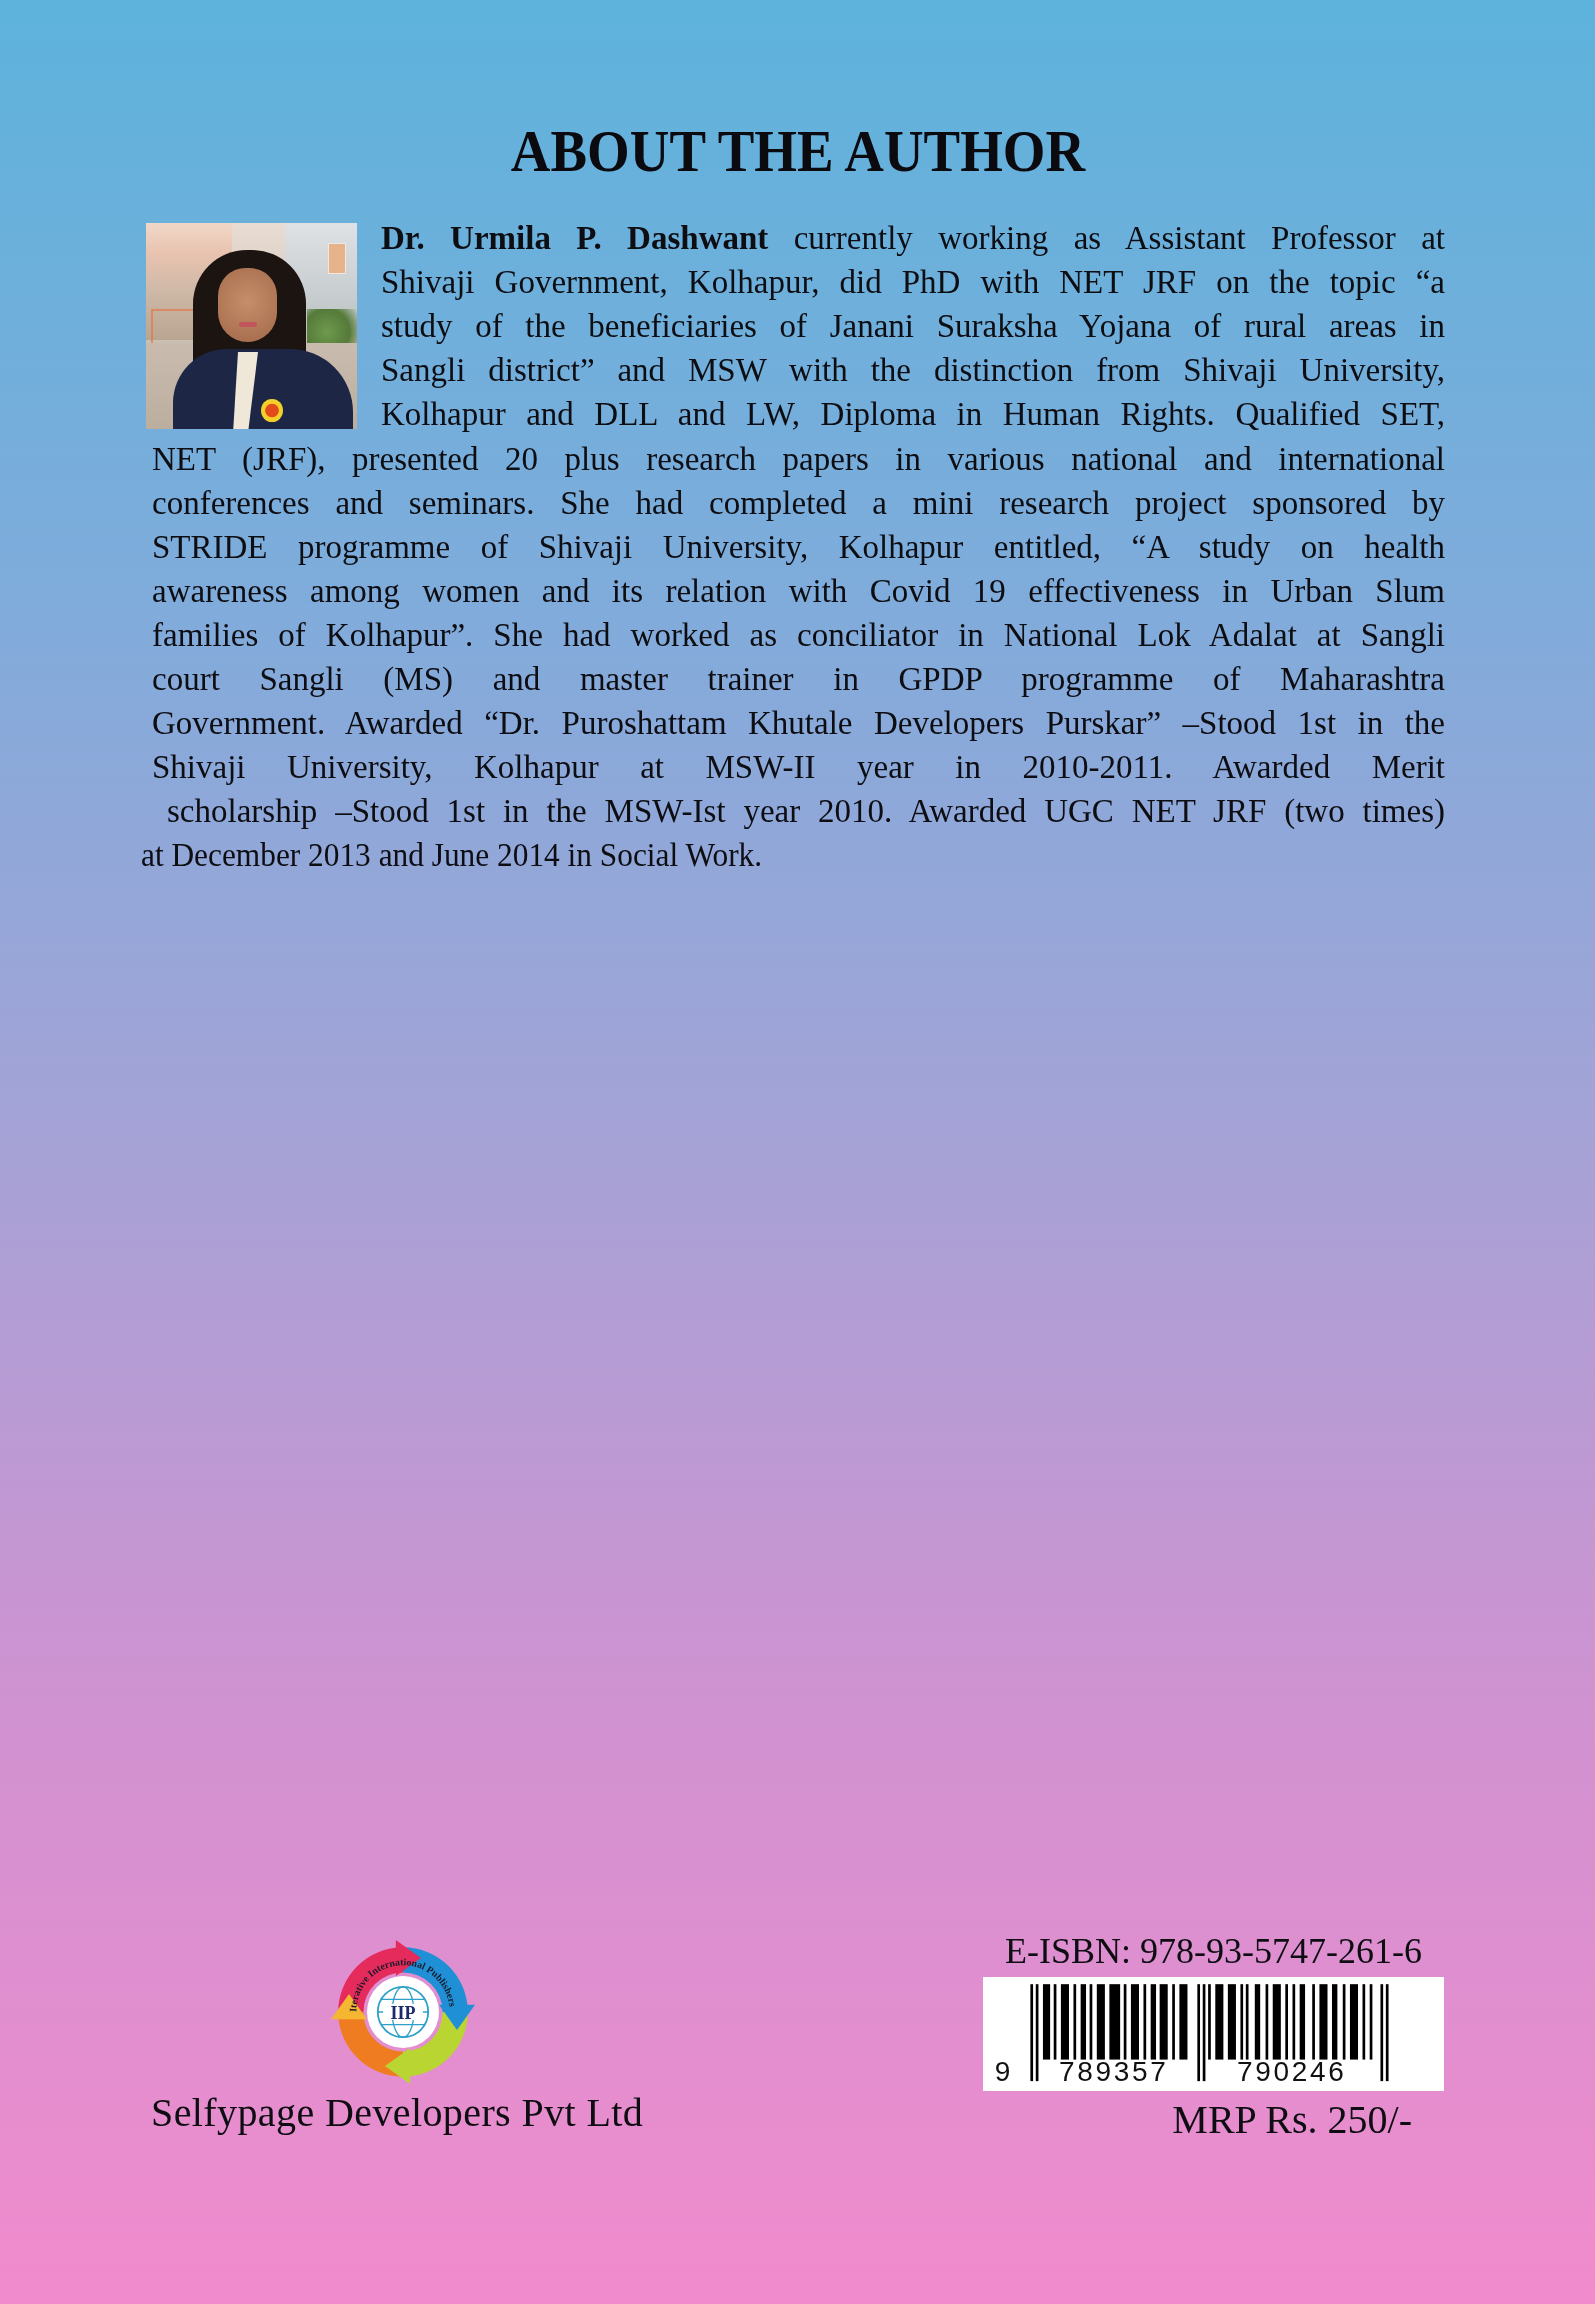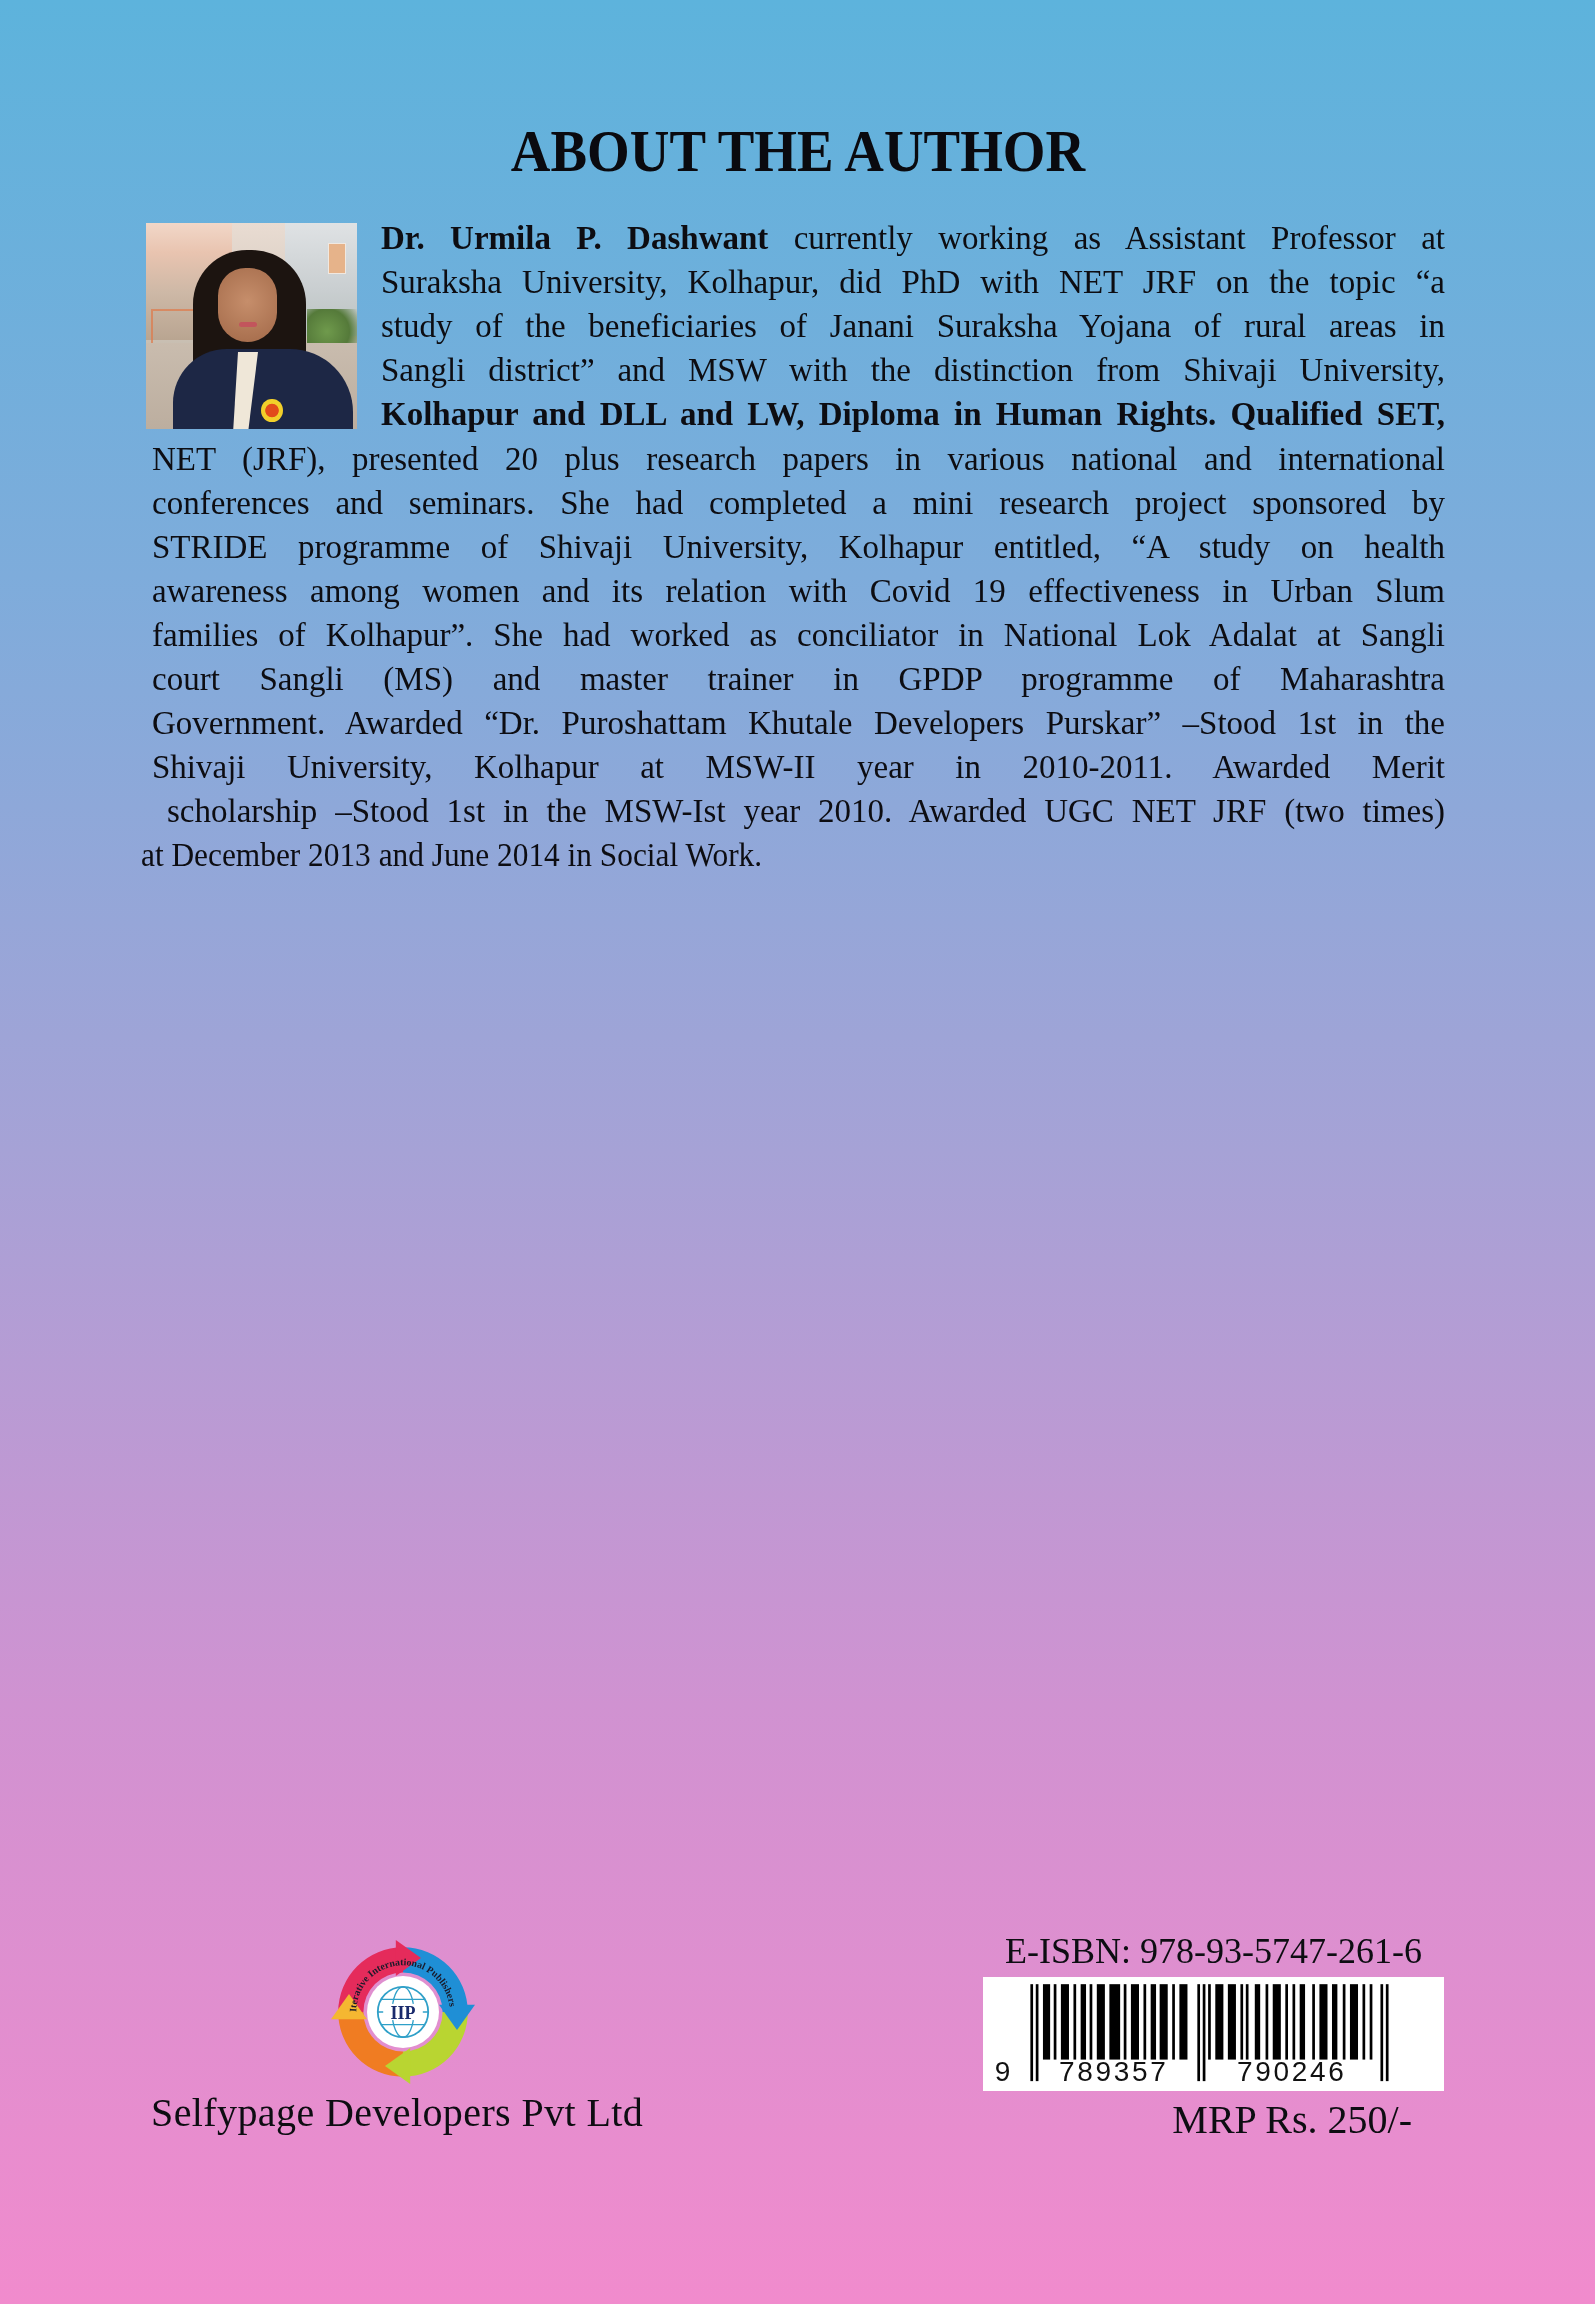--- a/index.html
+++ b/index.html
@@ -168,24 +168,24 @@
     <div class="hair"></div>
     <div class="blazer"></div>
     <div class="shirt"></div>
     <div class="face"></div>
     <div class="lips"></div>
     <div class="badge"></div>
   </div>
 
   <div class="para">
     <div class="line" style="left:381px;top:216px;width:1064px;"><span style="white-space: nowrap; word-spacing: 0px;"><b>Dr. Urmila P. Dashwant</b><span> currently working as Assistant Professor at</span></span></div>
-    <div class="line" style="left:381px;top:260px;width:1064px;"><span style="white-space: nowrap; word-spacing: 0px;">Suraksha University, Kolhapur, did PhD with NET JRF on the topic “a</span></div>
+    <div class="line" style="left:381px;top:260px;width:1064px;"><span style="white-space: nowrap; word-spacing: 0px;">Shivaji Government, Kolhapur, did PhD with NET JRF on the topic “a</span></div>
     <div class="line" style="left:381px;top:304px;width:1064px;"><span style="white-space: nowrap; word-spacing: 0px;">study of the beneficiaries of Janani Suraksha Yojana of rural areas in</span></div>
     <div class="line" style="left:381px;top:348px;width:1064px;"><span style="white-space: nowrap; word-spacing: 0px;">Sangli district” and MSW with the distinction from Shivaji University,</span></div>
-    <div class="line" style="left:381px;top:392px;width:1064px;"><span style="white-space: nowrap; word-spacing: 0px; font-weight: bold;">Kolhapur and DLL and LW, Diploma in Human Rights. Qualified SET,</span></div>
+    <div class="line" style="left:381px;top:392px;width:1064px;"><span style="white-space: nowrap; word-spacing: 0px;">Kolhapur and DLL and LW, Diploma in Human Rights. Qualified SET,</span></div>
     <div class="line" style="left:152px;top:437px;width:1293px;"><span style="white-space: nowrap; word-spacing: 0px;">NET (JRF), presented 20 plus research papers in various national and international</span></div>
     <div class="line" style="left:152px;top:481px;width:1293px;"><span style="white-space: nowrap; word-spacing: 0px;">conferences and seminars. She had completed a mini research project sponsored by</span></div>
     <div class="line" style="left:152px;top:525px;width:1293px;"><span style="white-space: nowrap; word-spacing: 0px;">STRIDE programme of Shivaji University, Kolhapur entitled, “A study on health</span></div>
     <div class="line" style="left:152px;top:569px;width:1293px;"><span style="white-space: nowrap; word-spacing: 0px;">awareness among women and its relation with Covid 19 effectiveness in Urban Slum</span></div>
     <div class="line" style="left:152px;top:613px;width:1293px;"><span style="white-space: nowrap; word-spacing: 0px;">families of Kolhapur”. She had worked as conciliator in National Lok Adalat at Sangli</span></div>
     <div class="line" style="left:152px;top:657px;width:1293px;"><span style="white-space: nowrap; word-spacing: 0px;">court Sangli (MS) and master trainer in GPDP programme of Maharashtra</span></div>
     <div class="line" style="left:152px;top:701px;width:1293px;"><span style="white-space: nowrap; word-spacing: 0px;">Government. Awarded “Dr. Puroshattam Khutale Developers Purskar” –Stood 1st in the</span></div>
     <div class="line" style="left:152px;top:745px;width:1293px;"><span style="white-space: nowrap; word-spacing: 0px;">Shivaji University, Kolhapur at MSW-II year in 2010-2011. Awarded Merit</span></div>
     <div class="line" style="left:152px;top:789px;width:1293px;"><span style="white-space: nowrap; word-spacing: 0px; margin-left: 15px;">scholarship –Stood 1st in the MSW-Ist year 2010. Awarded UGC NET JRF (two times)</span></div>
     <div class="line last" style="left:141px;top:833px;width:1293px;"><span style="white-space: nowrap; display: inline-block; transform-origin: 0px 0px; transform: scaleX(0.95);">at December 2013 and June 2014 in Social Work.</span></div>

